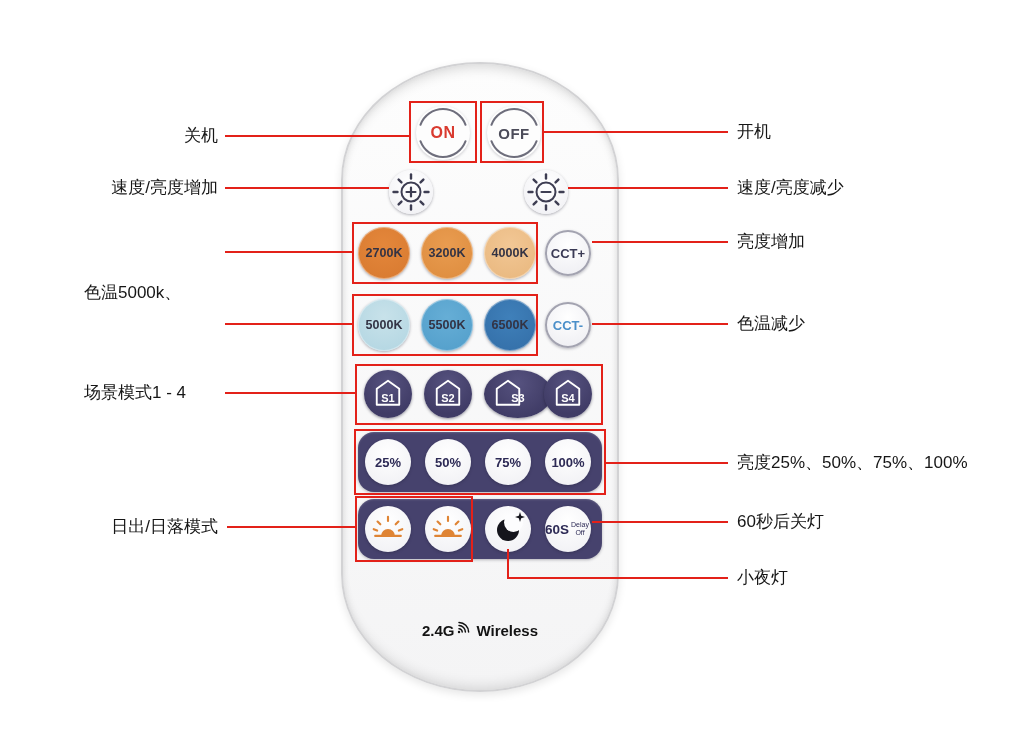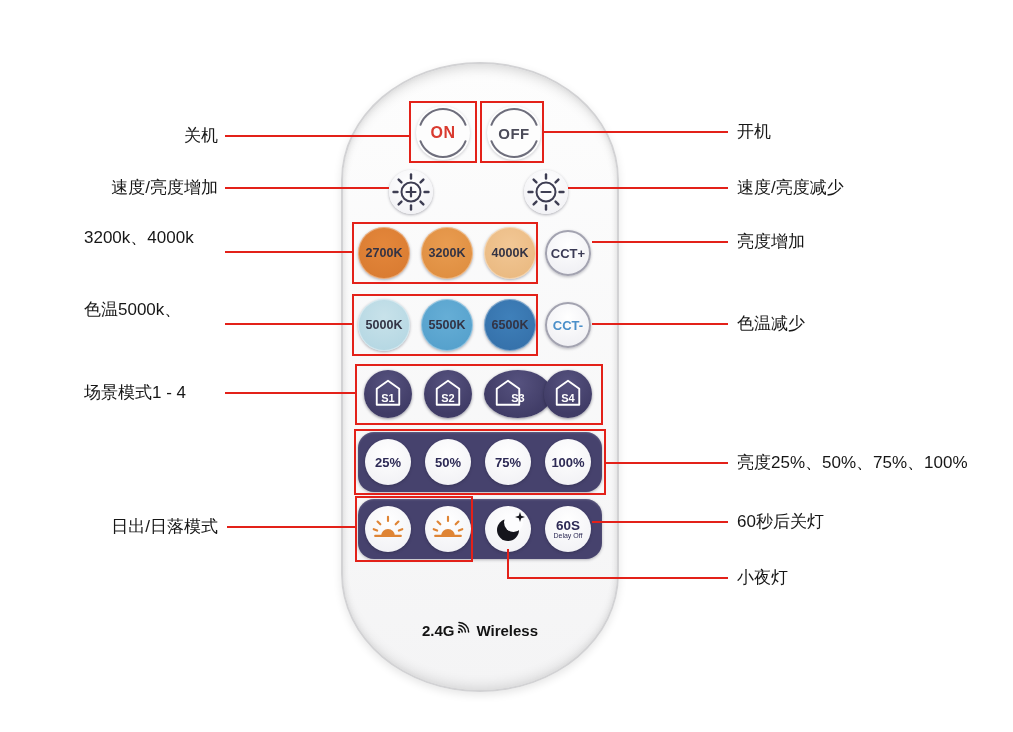--- a/index.html
+++ b/index.html
@@ -65,21 +65,21 @@
     box-shadow:0 1px 3px rgba(20,20,40,.45); }
   .scene-btn svg{ position:absolute; left:9px; top:8px; }
   .scene-label{ position:absolute; inset:0; display:flex; align-items:center; justify-content:center;
     padding-top:7px; font-size:11px; font-weight:700; color:#fff; }
 
   .panel{ position:absolute; background:var(--panel_navy); border-radius:16px;
     box-shadow:inset 0 1px 2px rgba(255,255,255,.15), 0 1px 3px rgba(20,20,40,.3); }
 
   .pct-text{ font-size:13px; font-weight:700; color:#2d2a55; }
 
-  .delay-btn{ flex-direction:column; }
+  .delay-btn{ flex-direction:row; }
   .delay-main{ font-size:13.5px; font-weight:700; color:#2d2a55; line-height:13px; }
   .delay-sub{ font-size:7px; color:#2d2a55; line-height:8px; }
 
   .moon-body{ position:absolute; left:12px; top:13px; width:22px; height:22px;
     border-radius:50%; background:#15151c; }
   .moon-bite{ position:absolute; left:19px; top:7px; width:19px; height:19px;
     border-radius:50%; background:#fdfdfe; }
   .moon-star{ position:absolute; right:6px; top:6px; }
 
   .abox{ position:absolute; border:2px solid var(--annotation_red); background:transparent; }
@@ -290,23 +290,22 @@
   <div class="aline" style="left:592px;top:241px;width:136px"></div>
   <div class="aline" style="left:592px;top:323px;width:136px"></div>
   <div class="aline" style="left:606px;top:462px;width:122px"></div>
   <div class="aline" style="left:592px;top:521px;width:136px"></div>
   <div class="vline" style="left:507px;top:549px;height:30px"></div>
   <div class="aline" style="left:507px;top:577px;width:221px"></div>
 
   <div class="lbl" style="right:795px;top:124px">关机</div>
   <div class="lbl" style="right:795px;top:176px">速度/亮度增加</div>
   <div class="lbl two" style="left:84px;top:224px">
-    <div>3200k、4000k</div>
   </div>
-  <div class="lbl two" style="left:84px;top:296px">
+  <div class="lbl two" style="left:84px;top:279px">
     <div>色温5000k、</div>
   </div>
   <div class="lbl" style="left:84px;top:381px">场景模式1 - 4</div>
   <div class="lbl" style="right:795px;top:515px">日出/日落模式</div>
 
   <div class="lbl" style="left:737px;top:120px">开机</div>
   <div class="lbl" style="left:737px;top:176px">速度/亮度减少</div>
   <div class="lbl" style="left:737px;top:230px">亮度增加</div>
   <div class="lbl" style="left:737px;top:312px">色温减少</div>
   <div class="lbl" style="left:737px;top:451px">亮度25%、50%、75%、100%</div>

